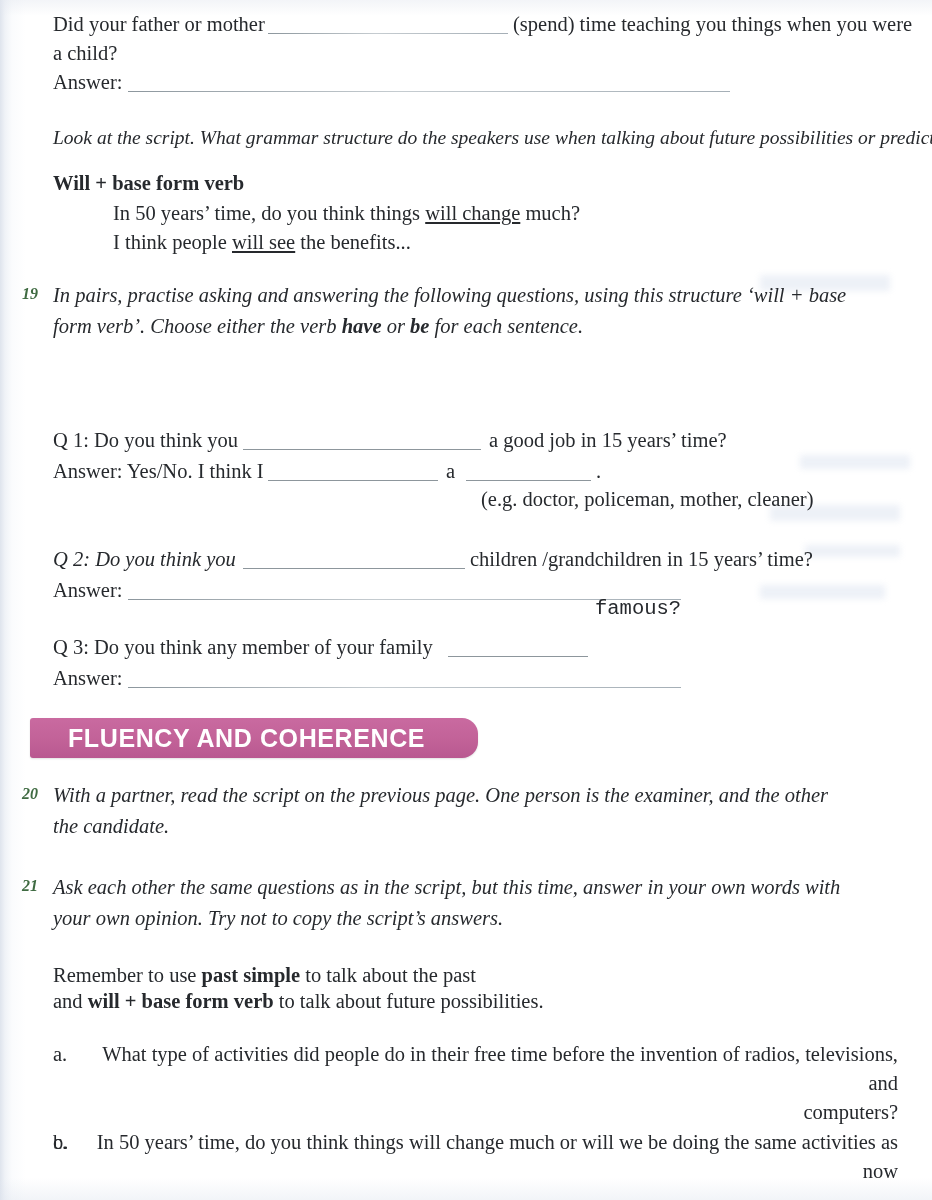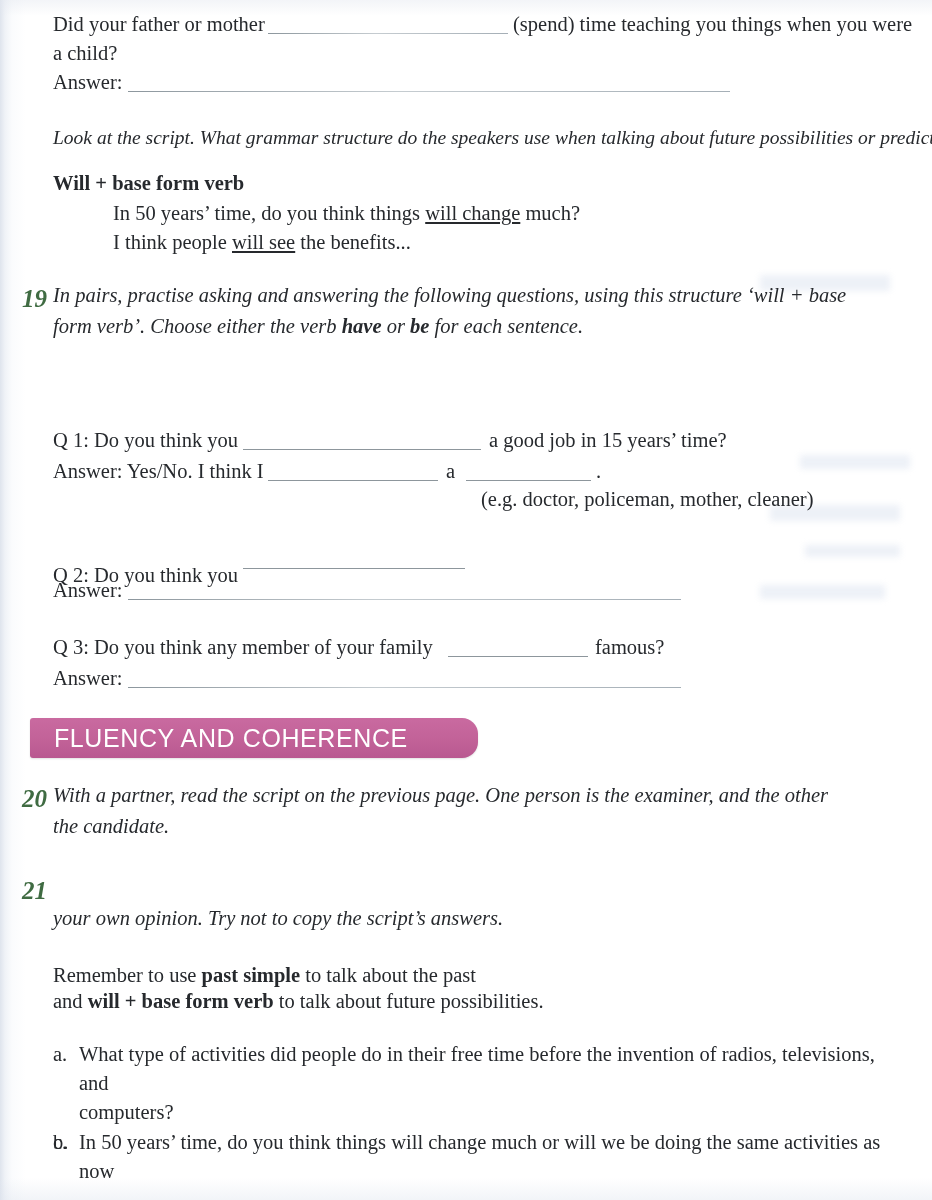--- a/index.html
+++ b/index.html
@@ -11,20 +11,21 @@
     font-family: "Liberation Serif", "DejaVu Serif", serif;
     color: #24282b;
   }
 
   #page {
     position: relative;
     width: 932px;
     height: 1200px;
     overflow: hidden;
     background: #ffffff;
+    text-align: right;
   }
 
   
   .gutter-left {
     position: absolute;
     left: 0; top: 0;
     width: 26px; height: 1200px;
     background: linear-gradient(to right,
         rgba(196,206,222,0.55) 0px,
         rgba(214,222,234,0.38) 5px,
@@ -75,21 +76,21 @@
 
   .it { font-style: italic; }
   .bd { font-weight: bold; }
   .ul { text-decoration: underline; }
 
   
   .num {
     position: absolute;
     font-style: italic;
     font-weight: bold;
-    font-size: 25px;
+    font-size: 16px;
     color: #3f6b42;
   }
 
   
   .blank {
     position: absolute;
     height: 1px;
     background: #8d969c;
   }
   .blank.soft {
@@ -105,25 +106,25 @@
     display: flex;
     align-items: center;
     background: #c4649b;
     background-image: linear-gradient(to bottom,
         #c96aa0 0%, #c26298 55%, #b95890 100%);
     border-radius: 3px 16px 16px 3px;
     box-shadow: 0 1px 2px rgba(0,0,0,0.12);
   }
   .banner-text {
     font-family: "Liberation Sans", "DejaVu Sans", sans-serif;
-    font-weight: normal;
+    font-weight: bold;
     font-size: 25px;
     letter-spacing: 0.6px;
     color: #ffffff;
-    padding-left: 24px;
+    padding-left: 38px;
   }
 
   .sublist {
     position: absolute;
     font-size: 20.5px;
     line-height: 29px;
     color: #26292d;
   }
   .sublist-item {
     position: relative;
@@ -188,42 +189,44 @@
     <div class="line" style="left:489px; top:430px;">a good job in 15 years’ time?</div>
 
     <div class="line" style="left:53px; top:461px;">Answer: Yes/No. I think I</div>
     <div class="blank" style="left:268px; top:480px; width:170px;"></div>
     <div class="line" style="left:446px; top:461px;">a</div>
     <div class="blank" style="left:466px; top:480px; width:125px;"></div>
     <div class="line" style="left:596px; top:461px;">.</div>
 
     <div class="line" style="left:481px; top:489px;">(e.g. doctor, policeman, mother, cleaner)</div>
 
-    <div class="line" style="left:53px; top:565px;">Q 2: Do you think you</div>
+    <div class="line" style="left:53px; top:549px;font-style:italic;">Q 2: Do you think you</div>
     <div class="blank" style="left:243px; top:568px; width:222px;"></div>
+    <div class="line" style="left:470px; top:549px;">children /grandchildren in 15 years’ time?</div>
 
     <div class="line" style="left:53px; top:580px;">Answer:</div>
     <div class="blank soft" style="left:128px; top:599px; width:553px;"></div>
 
     <div class="line" style="left:53px; top:637px;">Q 3: Do you think any member of your family</div>
     <div class="blank" style="left:448px; top:656px; width:140px;"></div>
-    <div class="line" style="left:595px; top:637px;">famous?</div>
+    <div class="line" style="left:595px; top:599px;font-family:Liberation Mono, monospace;">famous?</div>
 
     <div class="line" style="left:53px; top:668px;">Answer:</div>
     <div class="blank soft" style="left:128px; top:687px; width:553px;"></div>
 
     <div class="banner" style="left:30px; top:718px; width:448px; height:40px;">
       <span class="banner-text">FLUENCY AND COHERENCE</span>
     </div>
 
     <div class="num" style="left:22px; top:785px;">20</div>
     <div class="line it" style="left:53px; top:785px;font-family:Liberation Serif, serif;">With a partner, read the script on the previous page. One person is the examiner, and the other</div>
     <div class="line it" style="left:53px; top:816px;">the candidate.</div>
 
     <div class="num" style="left:22px; top:877px;">21</div>
+    <div class="line it" style="left:53px; top:877px;">Ask each other the same questions as in the script, but this time, answer in your own words with</div>
     <div class="line it" style="left:53px; top:908px;">your own opinion. Try not to copy the script’s answers.</div>
 
     <div class="line" style="left:53px; top:965px;">
       <span>Remember to use </span><span class="bd">past simple</span><span> to talk about the past</span>
     </div>
     <div class="line" style="left:53px; top:991px;">
       <span>and </span><span class="bd">will + base form verb</span><span> to talk about future possibilities.</span>
     </div>
 
     <div class="sublist" style="left:53px; top:1040px; width:845px;">

